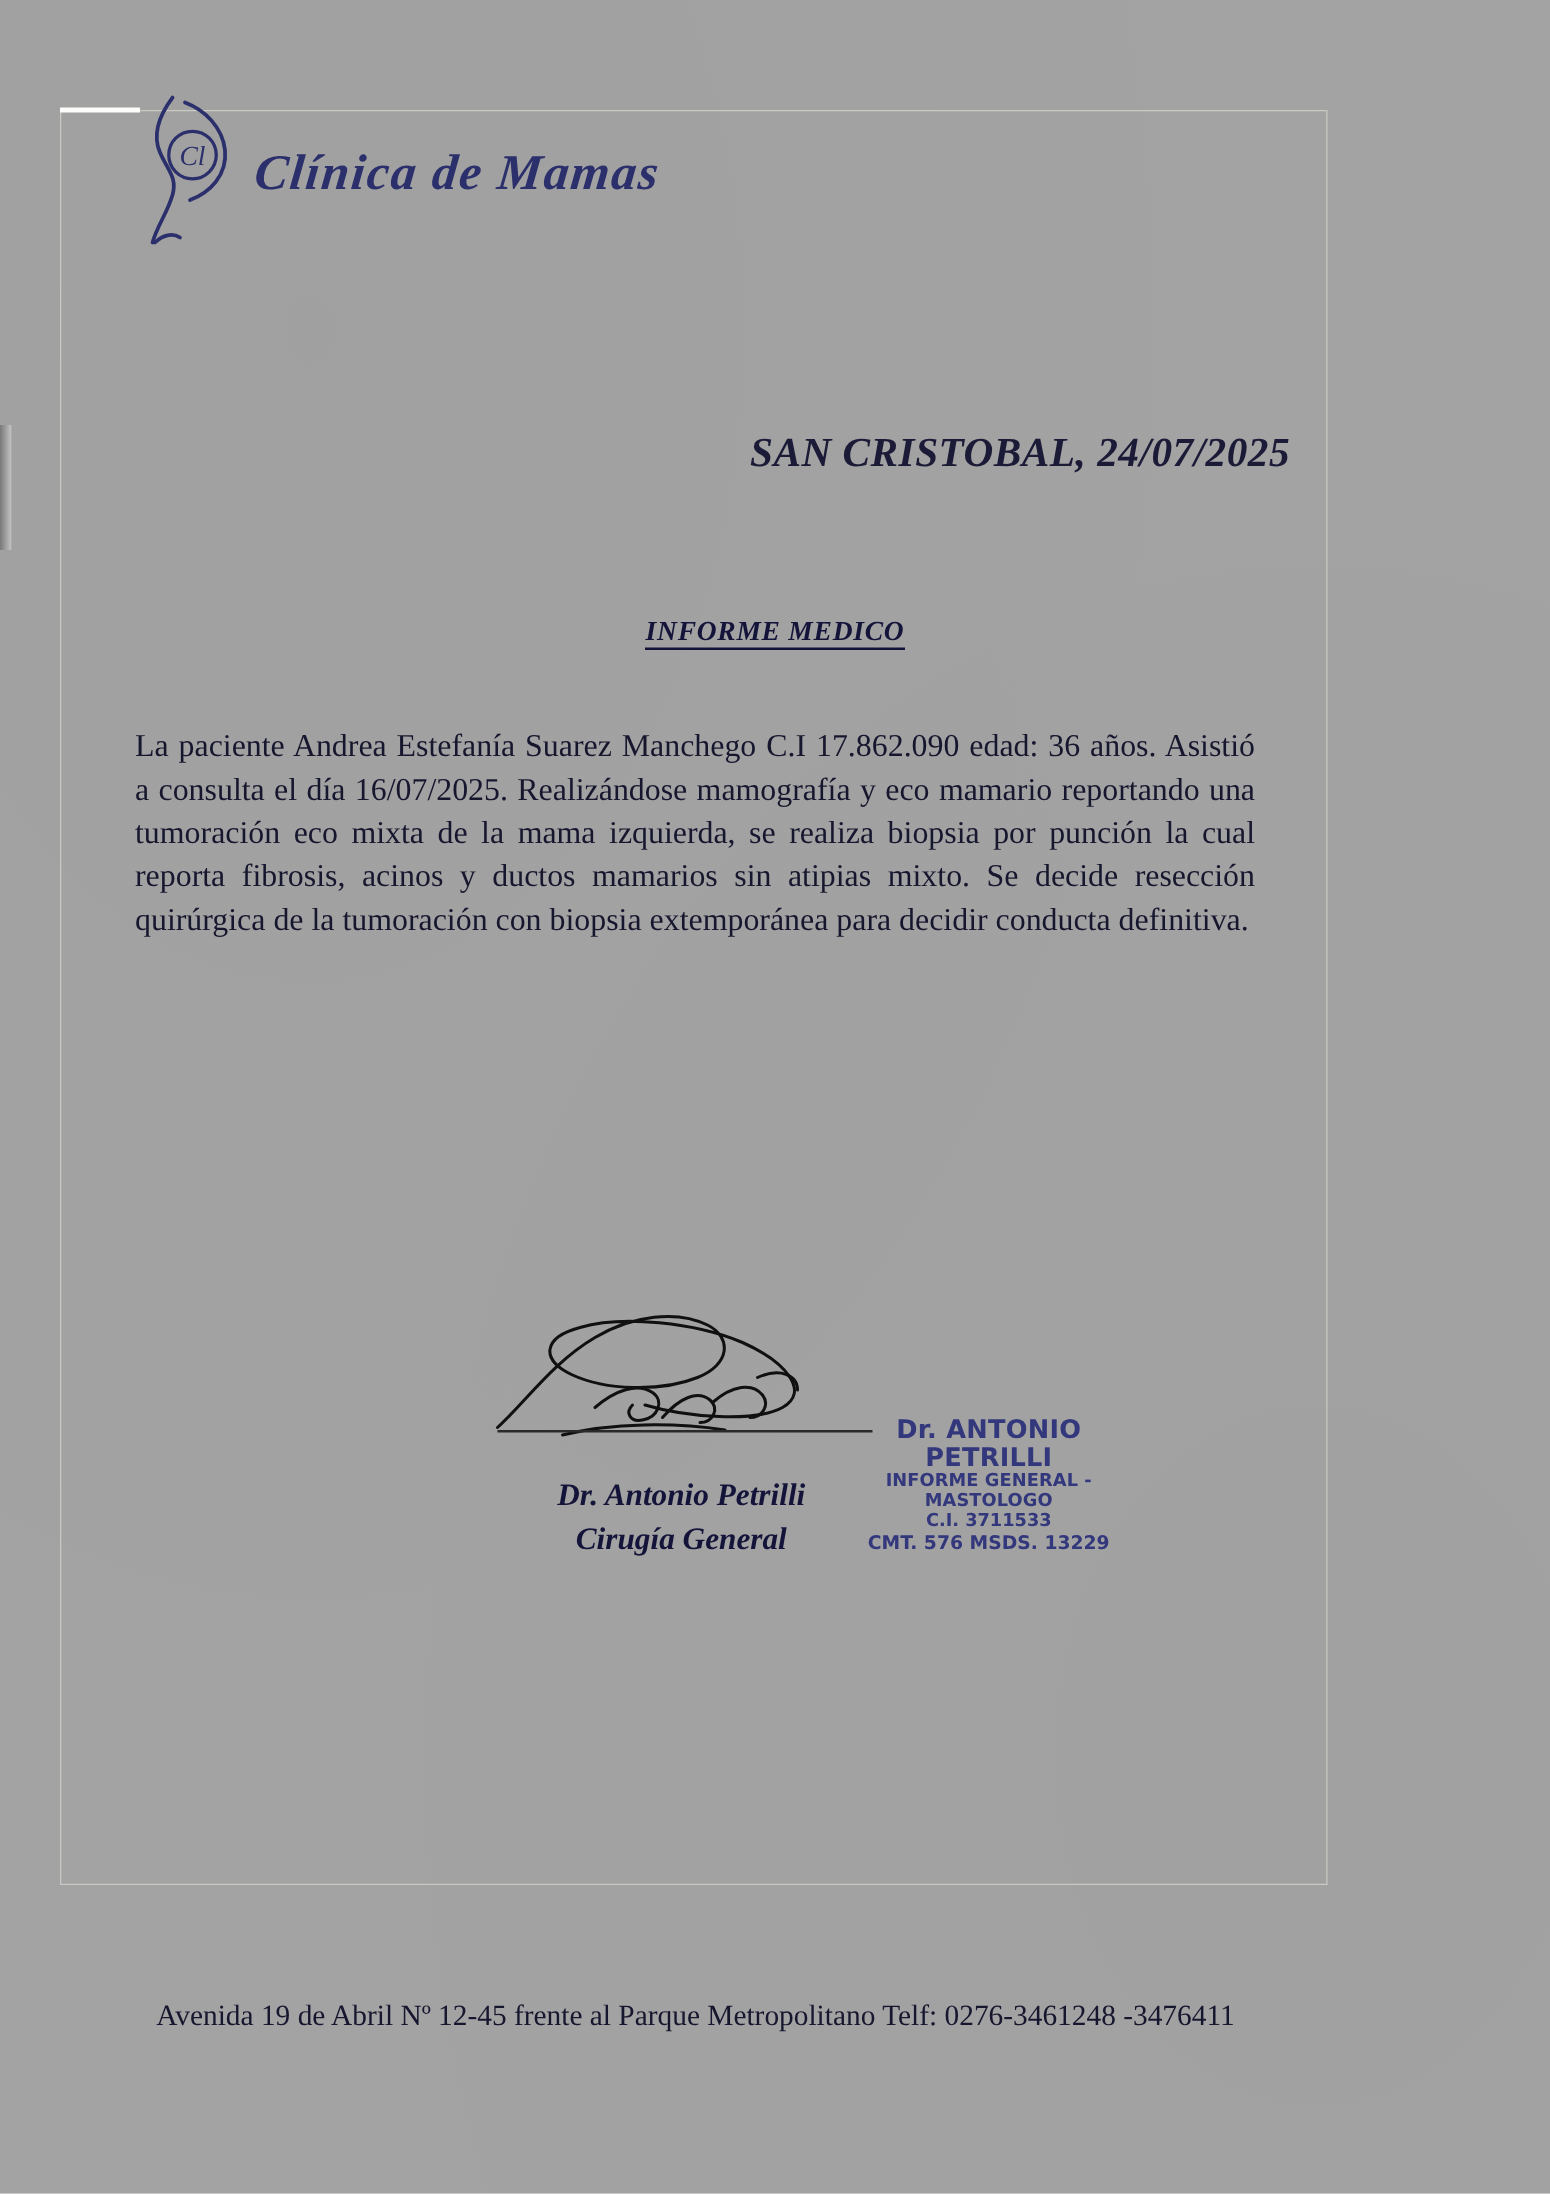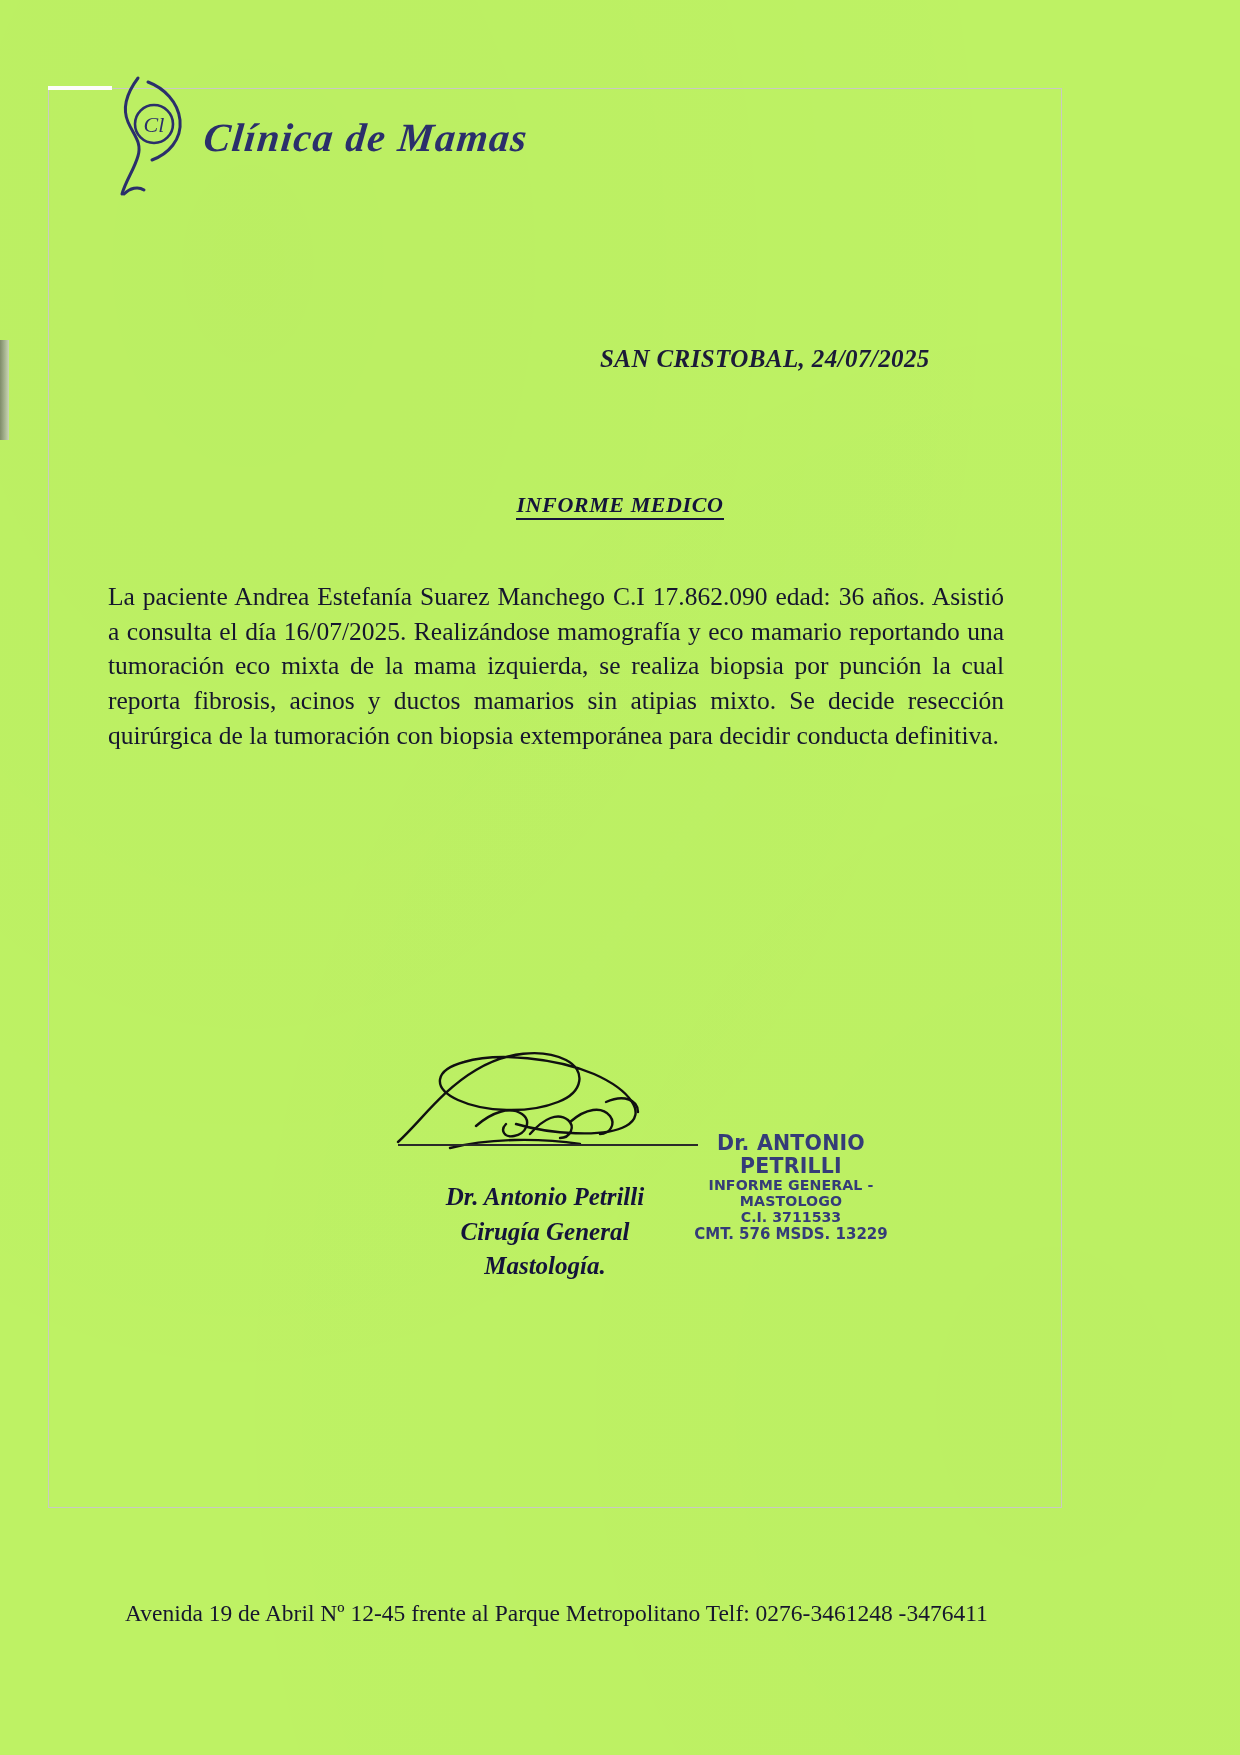--- a/index.html
+++ b/index.html
@@ -13,21 +13,21 @@
     position: relative;
     font-family: "Liberation Serif", serif;
     color: #1a1a2e;
     overflow: hidden;
   }
 
   
   .page {
     position: absolute;
     inset: 0;
-    background: #bef264;
+    background: #a3a3a3;
   }
   .paper-noise {
     position: absolute;
     inset: 0;
     background:
       radial-gradient(ellipse at 20% 15%, rgba(0,0,0,0.015), rgba(0,0,0,0) 60%),
       radial-gradient(ellipse at 85% 80%, rgba(0,0,0,0.012), rgba(0,0,0,0) 65%);
     pointer-events: none;
   }
 
@@ -90,21 +90,21 @@
     transform: skewX(-6deg);
   }
 
   
   .city-date {
     position: absolute;
     left: 600px;
     top: 345px;
     font-style: italic;
     font-weight: 700;
-    font-size: 25px;
+    font-size: 33px;
     letter-spacing: .4px;
     color: #1b1b38;
     white-space: nowrap;
   }
 
   .doc-title {
     position: absolute;
     left: 0;
     right: 0;
     top: 492px;
@@ -248,21 +248,20 @@
           <path d="M226 72 C 244 64, 258 70, 258 82"></path>
           <path d="M70 118 C 110 108, 160 108, 200 114"></path>
         </g>
       </svg>
     </div>
     <div class="sig-rule"></div>
 
     <div class="signer">
       <div>Dr. Antonio Petrilli</div>
       <div>Cirugía General</div>
-      <div>Mastología.</div>
     </div>
 
     <div class="stamp">
       <div class="l1">Dr. ANTONIO PETRILLI</div>
       <div class="l2">INFORME GENERAL - MASTOLOGO</div>
       <div class="l3">C.I. 3711533</div>
       <div class="l4">CMT. 576   MSDS. 13229</div>
     </div>
   </div>
 

